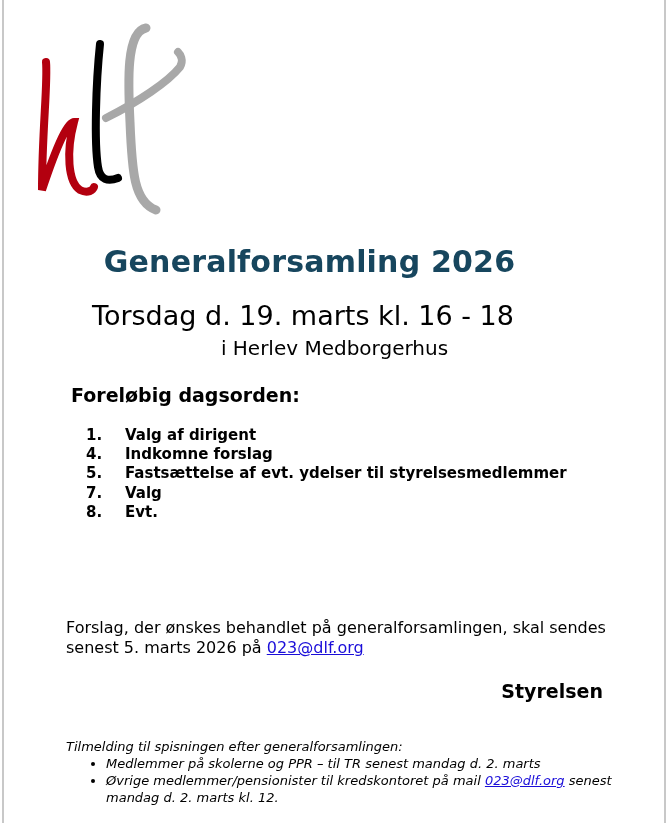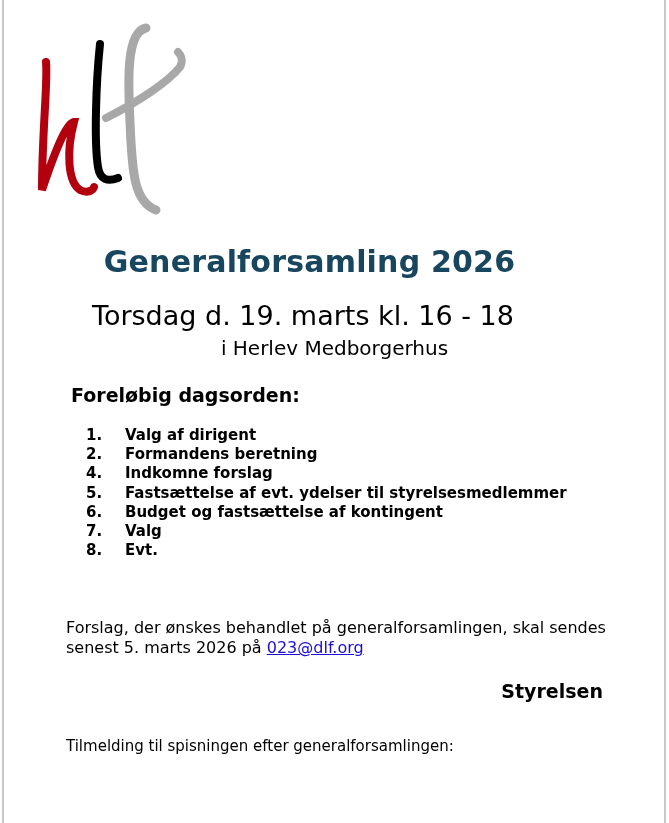--- a/index.html
+++ b/index.html
@@ -12,21 +12,21 @@
            font-size:30px; font-weight:bold; color:#17465e; letter-spacing:0.2px; }
   .date { position:absolute; left:0; width:606px; top:300px; text-align:center; font-size:27px; }
   .place { position:absolute; left:0; width:669px; top:336px; text-align:center; font-size:20px; }
   .agenda-head { position:absolute; left:71px; top:384px; font-size:19px; font-weight:bold; }
   .agenda { position:absolute; left:66px; top:426px; margin:0; padding:0; list-style:none; }
   .agenda li { height:19.2px; font-size:15px; font-weight:bold; line-height:19px; white-space:nowrap;margin-left:20px; }
   .agenda .num { display:inline-block; width:39px; }
   .para { position:absolute; left:66px; top:618px; font-size:16px; line-height:20px; width:560px; }
   a { color:#1a0dd9; text-decoration:underline; }
   .sign { position:absolute; right:66px; top:680px; font-size:19px; font-weight:bold; }
-  .reg { position:absolute; left:66px; top:738px; font-size:15px; line-height:17px; width:560px; }
+  .reg { position:absolute; left:66px; top:738px; font-size:13px; line-height:17px; width:560px;font-style:italic; }
   .reg ul { margin:0; padding:0 0 0 40px; }
   .reg li { list-style:disc; }
 </style>
 </head>
 <body>
 
 <div class="page"></div>
 
 <svg class="logo" viewBox="0 0 160 195">
 
@@ -38,27 +38,29 @@
   <path d="M68 96 C100 80 130 60 142 45 C146 38 142 32 140 30" fill="none" stroke="#a8a8a8" stroke-width="8" stroke-linecap="round"></path>
 </svg>
 
 <div class="title">Generalforsamling 2026</div>
 <div class="date">Torsdag d. 19. marts kl. 16 - 18</div>
 <div class="place">i Herlev Medborgerhus</div>
 
 <div class="agenda-head">Foreløbig dagsorden:</div>
 <ol class="agenda">
   <li><span class="num">1.</span><span>Valg af dirigent</span></li>
-  <li><span class="num">2.</span><span>Formandens beretning</span></li>
   <li><span class="num">4.</span><span>Indkomne forslag</span></li>
   <li><span class="num">5.</span><span>Fastsættelse af evt. ydelser til styrelsesmedlemmer</span></li>
-  <li><span class="num">6.</span><span>Budget og fastsættelse af kontingent</span></li>
   <li><span class="num">7.</span><span>Valg</span></li>
   <li><span class="num">8.</span><span>Evt.</span></li>
 </ol>
 
 <div class="para"><span>Forslag, der ønskes behandlet på generalforsamlingen, skal sendes senest 5. marts 2026 på </span><a>023@dlf.org</a></div>
 
 <div class="sign">Styrelsen</div>
 
 <div class="reg">
   <div>Tilmelding til spisningen efter generalforsamlingen:</div>
+  <ul>
+    <li><span>Medlemmer på skolerne og PPR – til TR senest mandag d. 2. marts</span></li>
+    <li><span>Øvrige medlemmer/pensionister til kredskontoret på mail </span><a>023@dlf.org</a><span> senest mandag d. 2. marts kl. 12.</span></li>
+  </ul>
 </div>
 
 </body></html>

